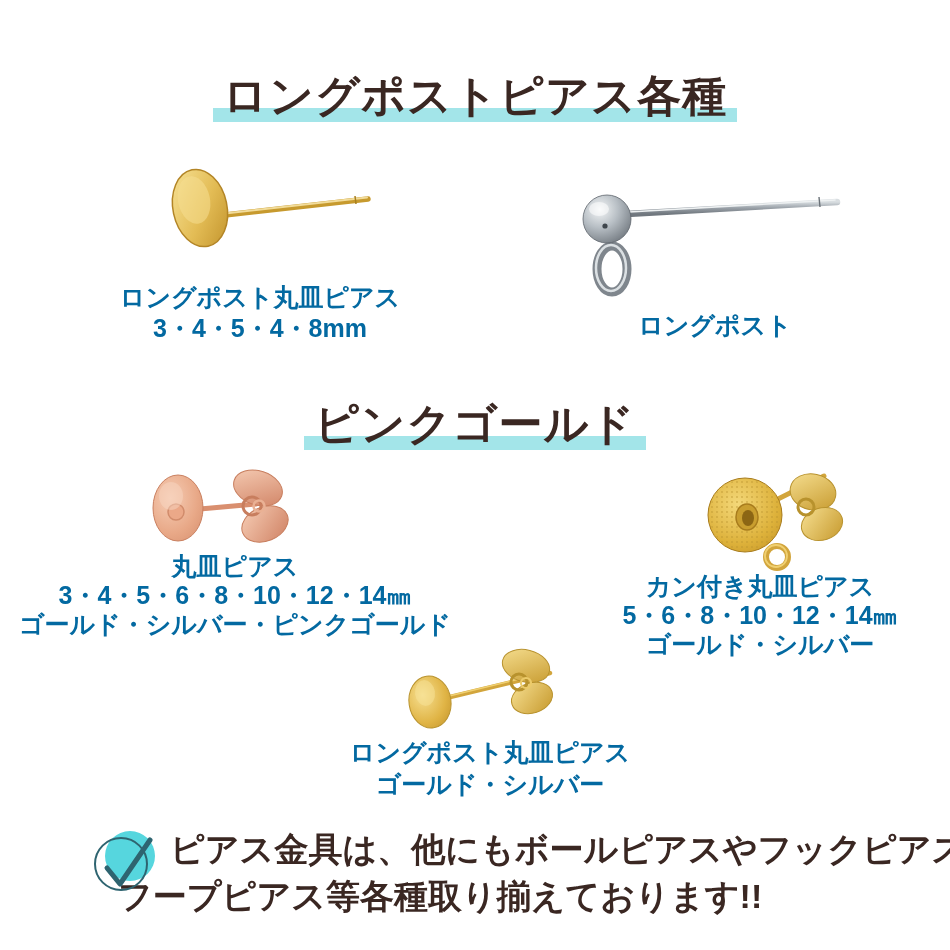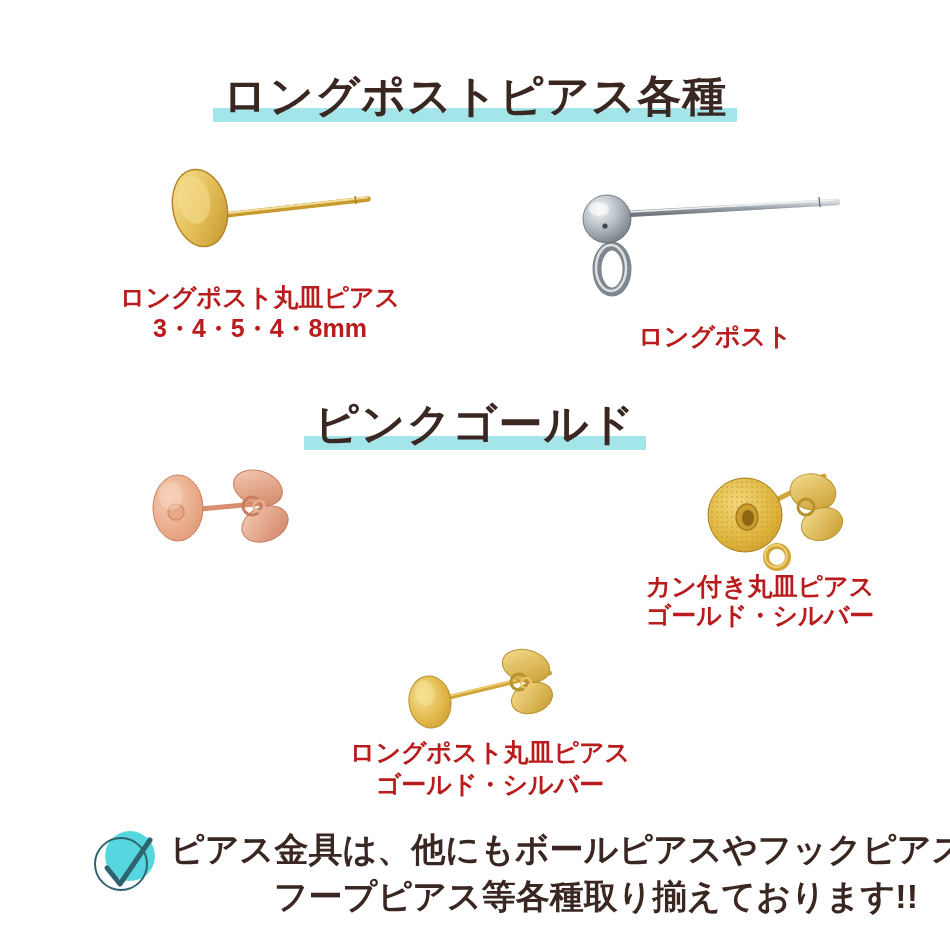--- a/index.html
+++ b/index.html
@@ -6,28 +6,28 @@
   .canvas{
     position:relative;width:950px;height:950px;background:#ffffff;overflow:hidden;
     font-family:"Liberation Sans","DejaVu Sans",sans-serif;color:#3a2722;
   }
   .center-row{position:absolute;left:0;width:950px;text-align:center;}
   .title{
     display:inline-block;margin:0;font-size:44px;font-weight:800;letter-spacing:1px;
     line-height:1.2;padding:0 10px;color:#3a2722;
     background-image:linear-gradient(to bottom, rgba(0,0,0,0) 71%, #a3e5e9 71%, #a3e5e9 98%, rgba(0,0,0,0) 98%);
   }
-  .plabel{position:absolute;text-align:center;font-weight:800;font-size:25px;line-height:31px;color:#b91c1c;white-space:nowrap;}
+  .plabel{position:absolute;text-align:center;font-weight:800;font-size:25px;line-height:31px;color:#0369a1;white-space:nowrap;}
   .plabel div{white-space:nowrap;}
   .product{position:absolute;}
   .note{position:absolute;left:88px;top:826px;width:830px;}
   .note .check{position:absolute;left:0;top:2px;width:76px;height:78px;}
   .note .nline{font-size:34px;font-weight:700;line-height:47px;color:#3a2722;white-space:nowrap;}
   .note .nline1{margin-left:82px;}
-  .note .nline2{margin-left:30px;text-align:right;}
+  .note .nline2{margin-left:30px;}
 </style>
 </head>
 <body>
 
 <div class="canvas">
 
   <div class="center-row" style="top:70px">
     <h1 class="title">ロングポストピアス各種</h1>
   </div>
 
@@ -71,21 +71,21 @@
       <line x1="54" y1="29" x2="260" y2="17" stroke="#eef1f2" stroke-width="1.6" stroke-linecap="round"></line>
       <line x1="244" y1="14" x2="245" y2="24" stroke="#6b7278" stroke-width="1.4"></line>
       <ellipse cx="37" cy="86" rx="15" ry="23" fill="none" stroke="#7f868d" stroke-width="9"></ellipse>
       <ellipse cx="36" cy="85" rx="15" ry="23" fill="none" stroke="#dbe0e3" stroke-width="2.5"></ellipse>
       <circle cx="32" cy="36" r="24" fill="url(#g2b)" stroke="#5e656c" stroke-width="0.8"></circle>
       <circle cx="30" cy="43" r="2.6" fill="#3f464c"></circle>
       <ellipse cx="24" cy="26" rx="10" ry="7" fill="#ffffff" opacity="0.55"></ellipse>
     </svg>
   </div>
 
-  <div class="plabel" style="left:495px;top:318px;width:440px;line-height:36px">
+  <div class="plabel" style="left:495px;top:307px;width:440px;line-height:36px">
     <div>ロングポスト</div>
   </div>
 
   <div class="center-row" style="top:398px">
     <h1 class="title">ピンクゴールド</h1>
   </div>
 
   <div class="product" style="left:138px;top:462px;width:165px;height:92px">
     <svg width="165" height="92" viewBox="0 0 165 92">
       <defs>
@@ -103,20 +103,25 @@
       <ellipse cx="120" cy="26" rx="25" ry="17" transform="rotate(18 120 26)" fill="url(#g3l)" stroke="#c87e5e" stroke-width="1"></ellipse>
       <ellipse cx="127" cy="62" rx="24" ry="17" transform="rotate(-22 127 62)" fill="url(#g3l)" stroke="#c87e5e" stroke-width="1"></ellipse>
       <circle cx="114" cy="44" r="9" fill="none" stroke="#c87e5e" stroke-width="3"></circle>
       <circle cx="121" cy="44" r="5.5" fill="none" stroke="#eab194" stroke-width="2.5"></circle>
       <ellipse cx="40" cy="46" rx="25" ry="33" fill="url(#g3d)" stroke="#c97f5f" stroke-width="1"></ellipse>
       <circle cx="38" cy="50" r="8" fill="#eba888" stroke="#d18b6b" stroke-width="1.5"></circle>
       <ellipse cx="33" cy="34" rx="12" ry="14" fill="#f8d6c1" opacity="0.5"></ellipse>
     </svg>
   </div>
 
+  <div class="plabel" style="left:10px;top:552px;width:450px;line-height:29px">
+    <div>丸皿ピアス</div>
+    <div>3・4・5・6・8・10・12・14㎜</div>
+    <div>ゴールド・シルバー・ピンクゴールド</div>
+  </div>
 
   <div class="product" style="left:700px;top:460px;width:155px;height:112px">
     <svg width="155" height="112" viewBox="0 0 155 112">
       <defs>
         <radialGradient id="g4d" cx="0.4" cy="0.35" r="0.9">
           <stop offset="0" stop-color="#f4d879"></stop>
             <stop offset="0.6" stop-color="#ddb13a"></stop>
             <stop offset="1" stop-color="#bf8e22"></stop>
         </radialGradient>
         <linearGradient id="g4l" x1="0" y1="0" x2="1" y2="1">
@@ -135,20 +140,21 @@
       <circle cx="76" cy="96" r="11" fill="none" stroke="#f0d071" stroke-width="1.8"></circle>
       <circle cx="45" cy="55" r="37" fill="url(#g4d)" stroke="#a87c1d" stroke-width="1"></circle>
       <circle cx="45" cy="55" r="36" fill="url(#g4t)"></circle>
       <ellipse cx="47" cy="57" rx="11" ry="13" fill="#c99e2f" stroke="#a87c1d" stroke-width="1.5"></ellipse>
       <ellipse cx="48" cy="58" rx="6" ry="8" fill="#8c6614"></ellipse>
     </svg>
   </div>
 
   <div class="plabel" style="left:575px;top:572px;width:370px;line-height:29px">
     <div>カン付き丸皿ピアス</div>
+    <div>5・6・8・10・12・14㎜</div>
     <div>ゴールド・シルバー</div>
   </div>
 
   <div class="product" style="left:398px;top:642px;width:165px;height:92px">
     <svg width="165" height="92" viewBox="0 0 165 92">
       <defs>
         <radialGradient id="g5d" cx="0.35" cy="0.35" r="0.9">
           <stop offset="0" stop-color="#f6df91"></stop>
             <stop offset="0.6" stop-color="#e0b445"></stop>
             <stop offset="1" stop-color="#c0912a"></stop>

